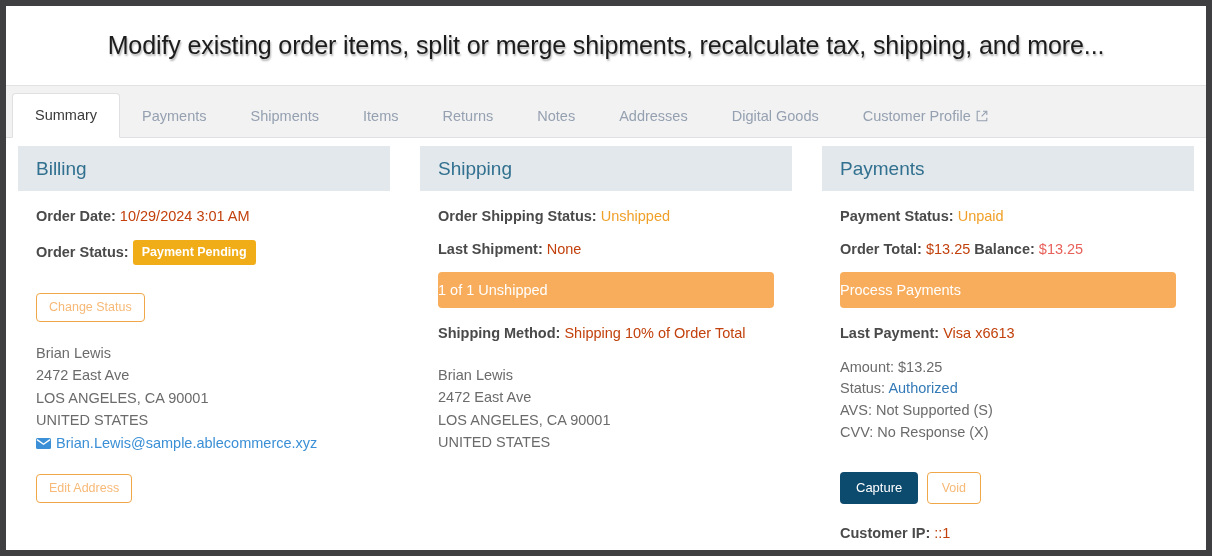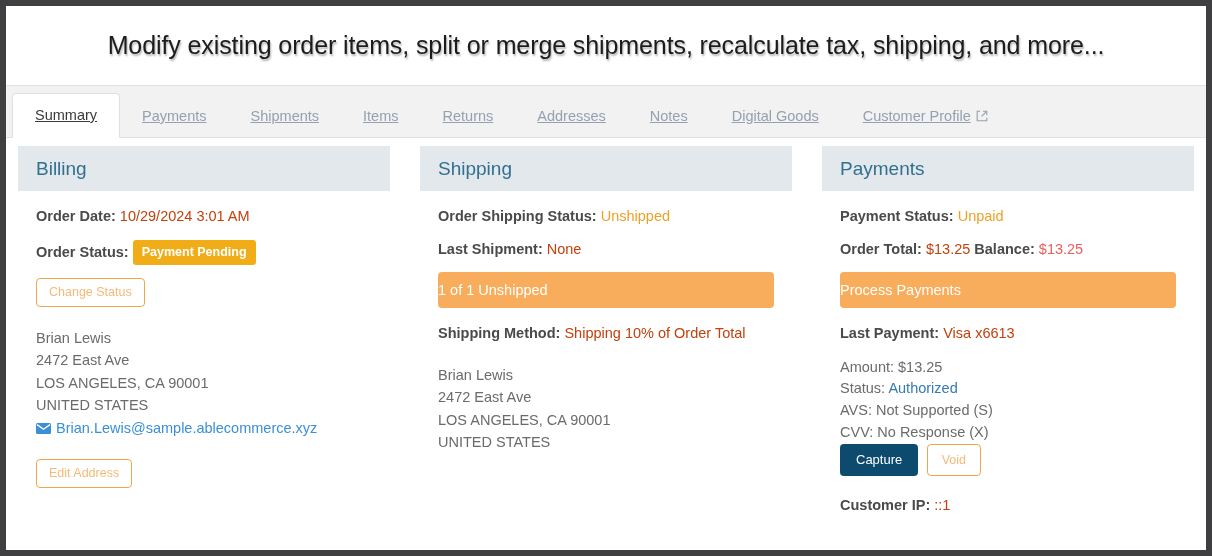--- a/index.html
+++ b/index.html
@@ -48,21 +48,20 @@
   .tab {
     font-size: 14.5px;
     color: #95a0b0;
     padding: 0 22px;
     height: 44px;
     line-height: 44px;
     white-space: nowrap;
     cursor: pointer;
     position: relative;
     top: 1px;
-    text-decoration: underline;
   }
   .tab.active {
     background: #ffffff;
     color: #3a3a3a;
     border: 1px solid #e0e0e2;
     border-bottom: 1px solid #ffffff;
     border-radius: 4px 4px 0 0;
     height: 45px;
     line-height: 43px;
   }
@@ -156,41 +155,41 @@
     display: inline-block;
     width: 15px; height: 11px;
     margin-right: 5px;
     vertical-align: -1px;
   }
   .mail-icon svg { display: block; }
   .mail-link { color: #3a8fd6; font-size: 14.5px; text-decoration: none; cursor: pointer; }
 
   .sub { font-size: 14.5px; color: #6b6b6b; line-height: 1.5; }
   .mt12 { margin-top: 12px; }
-  .mt16 { margin-top: 0; }
+  .mt16 { margin-top: 28px; }
   .mt20 { margin-top: 20px; }
   .mb16 { margin-bottom: 16px; }
 </style>
 </head>
 <body>
 
 <div id="frame">
 
   <div id="banner">
     <div id="banner-title">Modify existing order items, split or merge shipments, recalculate tax, shipping, and more...</div>
   </div>
 
   <div id="tabstrip">
     <div class="tab active"><span>Summary</span></div>
     <div class="tab"><span>Payments</span></div>
     <div class="tab"><span>Shipments</span></div>
     <div class="tab"><span>Items</span></div>
     <div class="tab"><span>Returns</span></div>
+    <div class="tab"><span>Notes</span></div>
     <div class="tab"><span>Addresses</span></div>
-    <div class="tab"><span>Notes</span></div>
     <div class="tab"><span>Digital Goods</span></div>
     <div class="tab"><span>Customer Profile</span><span class="ext-icon"><svg viewBox="0 0 12 12">
             <path d="M4.2 1.2h-3v9.6h9.6v-3" fill="none" stroke="#95a0b0" stroke-width="1.1"></path>
             <path d="M7 1.2h3.8V5" fill="none" stroke="#95a0b0" stroke-width="1.1"></path>
             <path d="M10.6 1.4L5.6 6.4" fill="none" stroke="#95a0b0" stroke-width="1.1"></path>
           </svg></span></div>
   </div>
 
   <div id="panels">
 

